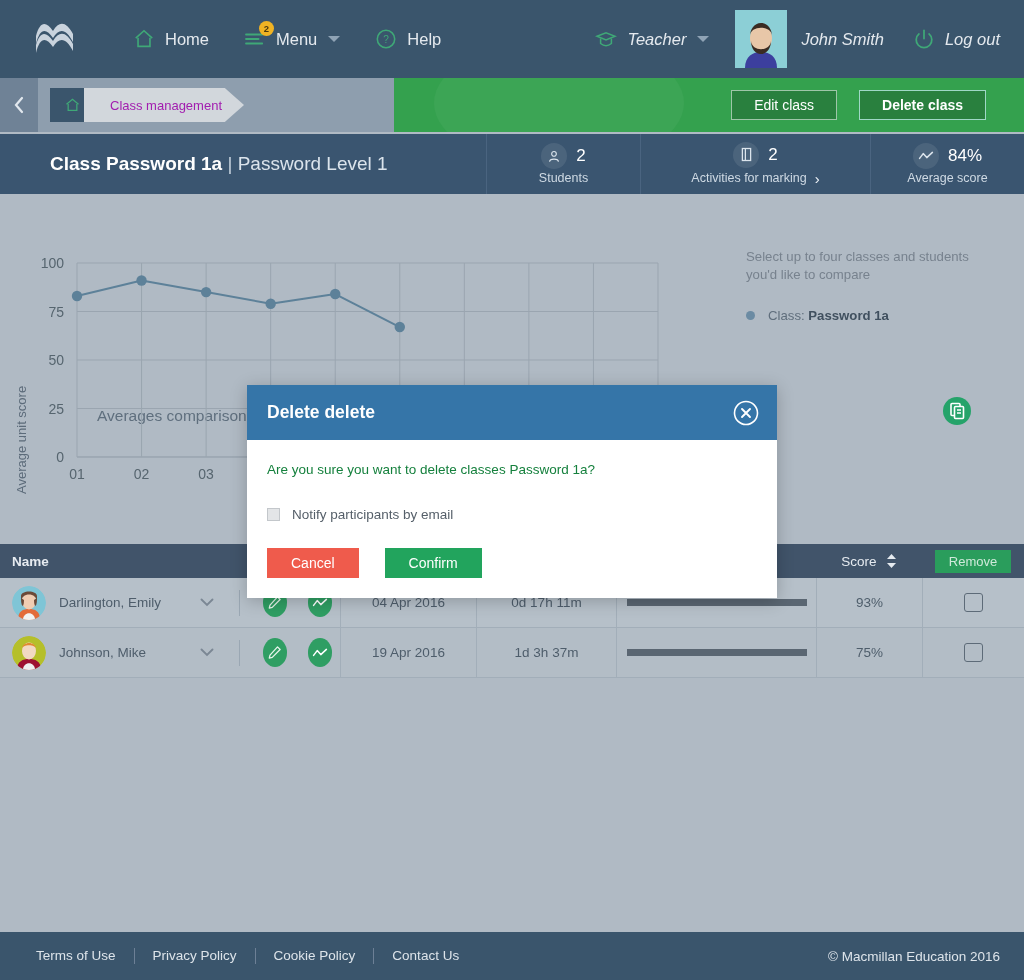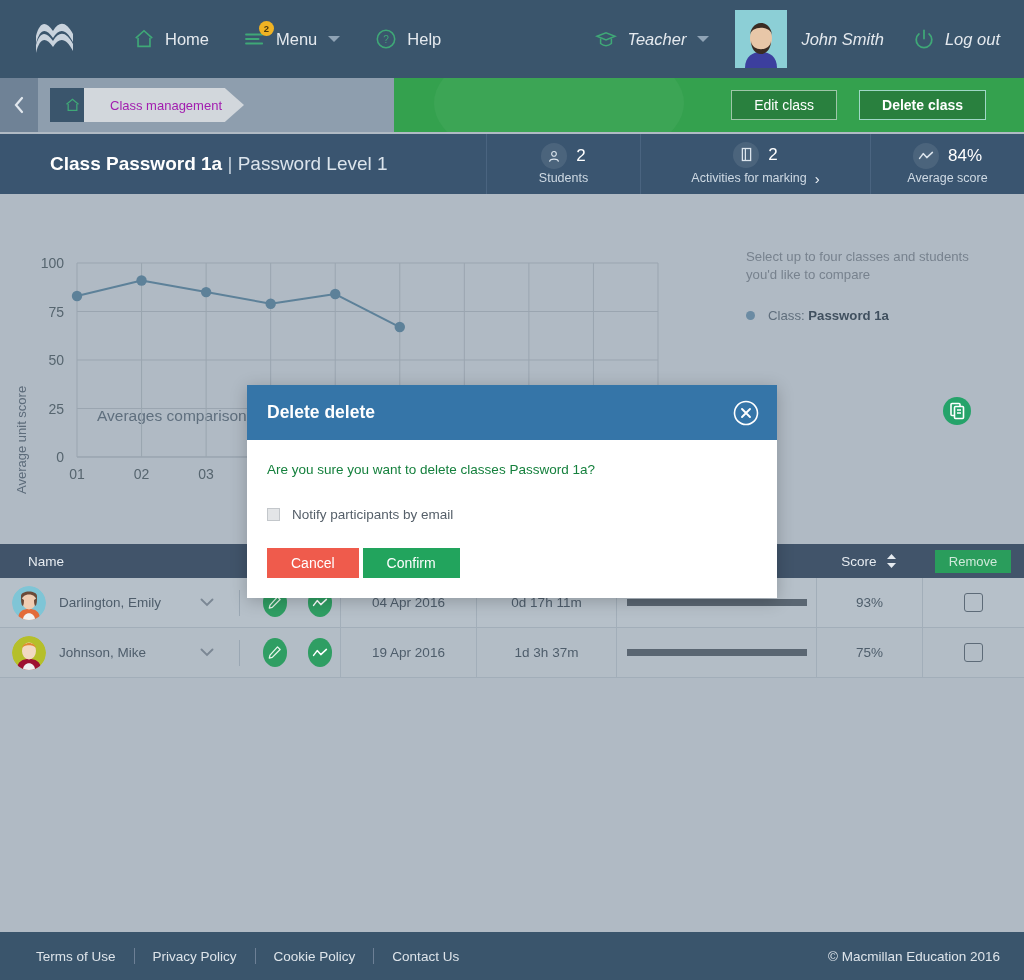--- a/index.html
+++ b/index.html
@@ -104,21 +104,21 @@
   .legend-dot { width:9px;height:9px;border-radius:50%;background:#6b8ba3; }
   .legend-txt { color:#5f6e7c; font-size:13.2px; }
   .legend-txt b { color:#40505f; }
 
   
   .tablewrap { position:absolute; left:0; top:544px; width:1024px; }
   .thead {
     height:34px; background:#41546a; display:flex; align-items:center; color:#e6ebf0; font-size:13.5px;
   }
   .th { display:flex; align-items:center; height:34px; }
-  .th.name { width:340px; padding-left:28px; }
+  .th.name { width:340px; padding-left:12px;font-weight:bold; }
   .th.date { width:136px; justify-content:center; }
   .th.time { width:140px; justify-content:center; }
   .th.prog { width:200px; justify-content:center; }
   .th.score { width:106px; justify-content:center; gap:9px; cursor:pointer;}
   .th.remove { width:102px; justify-content:center; }
   .removebtn {
     background:#2a9d5c; color:#cfe9da; font-size:13px; padding:4px 14px; border:none; cursor:pointer;
   }
   .sortarrows { display:flex; flex-direction:column; gap:2px; }
   .trow {
@@ -152,32 +152,32 @@
     height:55px; background:#3575a8; display:flex; align-items:center;
     padding:0 18px 0 20px; justify-content:space-between;
   }
   .modal-title { color:#ffffff; font-size:17.5px; font-weight:bold; }
   .closebtn { width:26px;height:26px;cursor:pointer; }
   .modal-body { padding:22px 20px 0 20px; }
   .modal-msg { color:#15803d; font-size:13.5px; }
   .modal-chk { display:flex; align-items:center; gap:12px; margin-top:30px; }
   .modal-chk .box { width:13px;height:13px;background:#e3e5e7;border:1px solid #c3c7cb; cursor:pointer;}
   .modal-chk .lbl { color:#555f69; font-size:13.5px; }
-  .modal-btns { display:flex; gap:4px; margin-top:26px; }
+  .modal-btns { display:flex; gap:26px; margin-top:26px; }
   .mbtn { height:30px; padding:0 24px; border:none; color:#ffffff; font-size:14px; cursor:pointer;
           display:flex; align-items:center; justify-content:center; }
   .mbtn.cancel { background:#ef5b4c; }
   .mbtn.confirm { background:#22a45d; }
 
   
   .footer {
     position:absolute; left:0; top:932px; width:1024px; height:48px;
     background:#3a556c; display:flex; align-items:center;
   }
-  .flinks { display:flex; align-items:center; margin-left:36px; gap:0; }
+  .flinks { display:flex; margin-left:36px; gap:0; }
   .flink { color:#dde4ea; font-size:13.5px; cursor:pointer; padding:0 18px; }
   .flink:first-child { padding-left:0; }
   .fsep { width:1px; height:16px; background:#6d8096; }
   .copy { position:absolute; right:24px; color:#dde4ea; font-size:13.5px; }
 </style>
 </head>
 <body>
 
 <div id="app">
 

